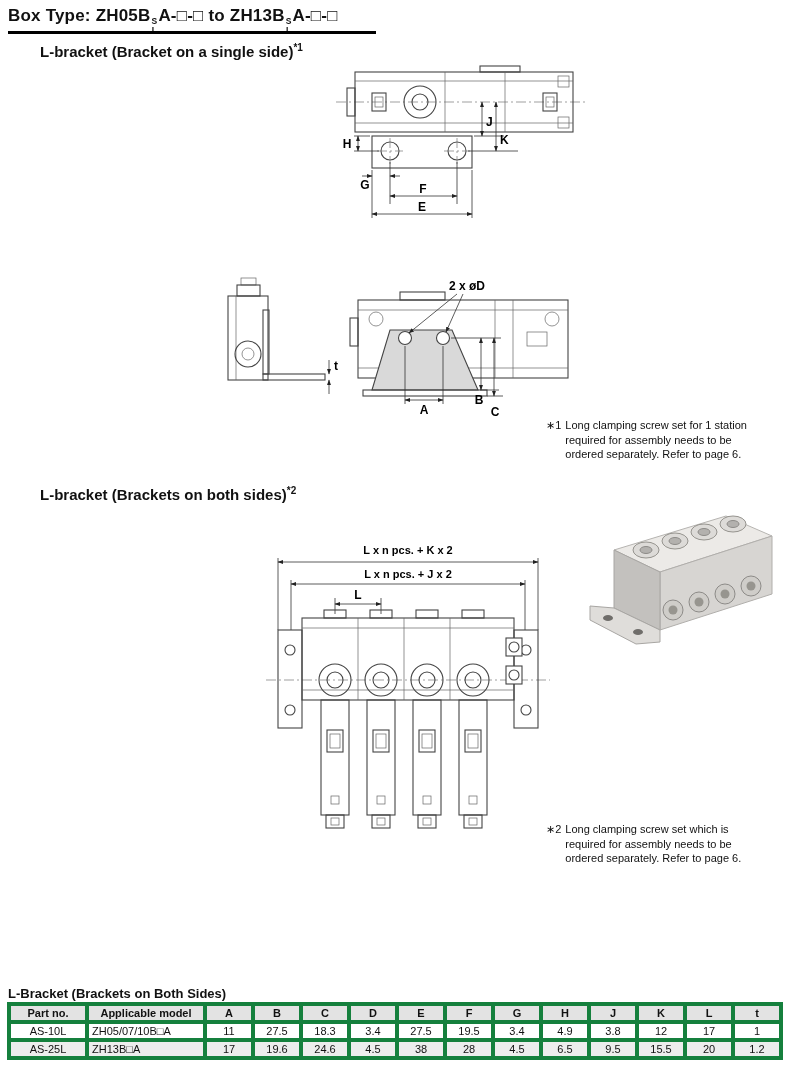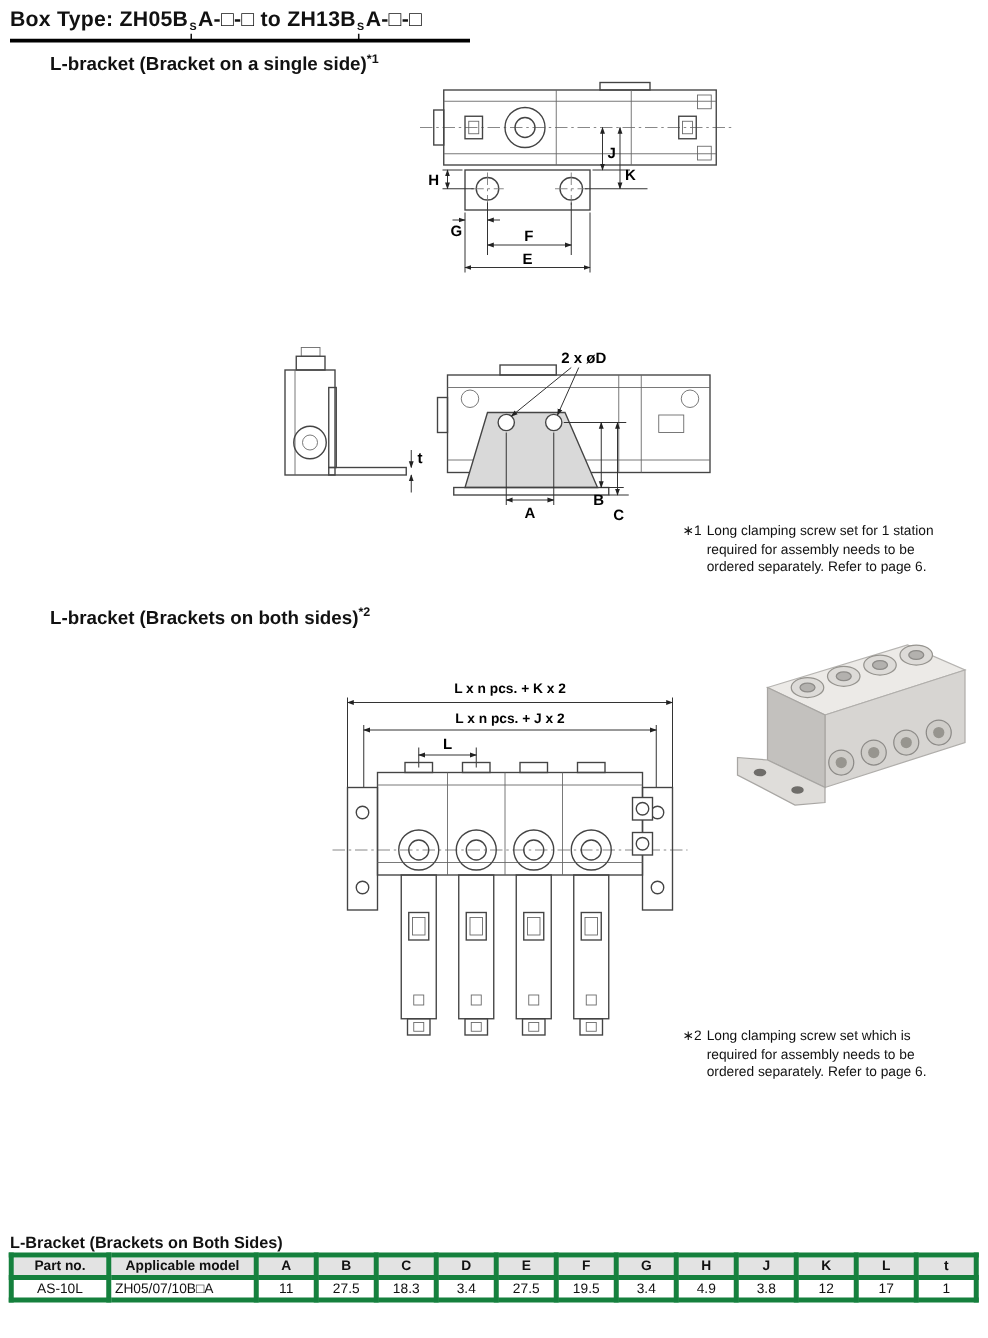--- a/index.html
+++ b/index.html
@@ -305,16 +305,32 @@
         <td>3.4</td>
         <td>27.5</td>
         <td>19.5</td>
         <td>3.4</td>
         <td>4.9</td>
         <td>3.8</td>
         <td>12</td>
         <td>17</td>
         <td>1</td>
       </tr>
+      <tr class="alt">
+        <td class="bold">AS-25L</td>
+        <td class="bold left">ZH13B□A</td>
+        <td>17</td>
+        <td>19.6</td>
+        <td>24.6</td>
+        <td>4.5</td>
+        <td>38</td>
+        <td>28</td>
+        <td>4.5</td>
+        <td>6.5</td>
+        <td>9.5</td>
+        <td>15.5</td>
+        <td>20</td>
+        <td>1.2</td>
+      </tr>
     </tbody>
   </table>
 
 </div>
 
 </body></html>

